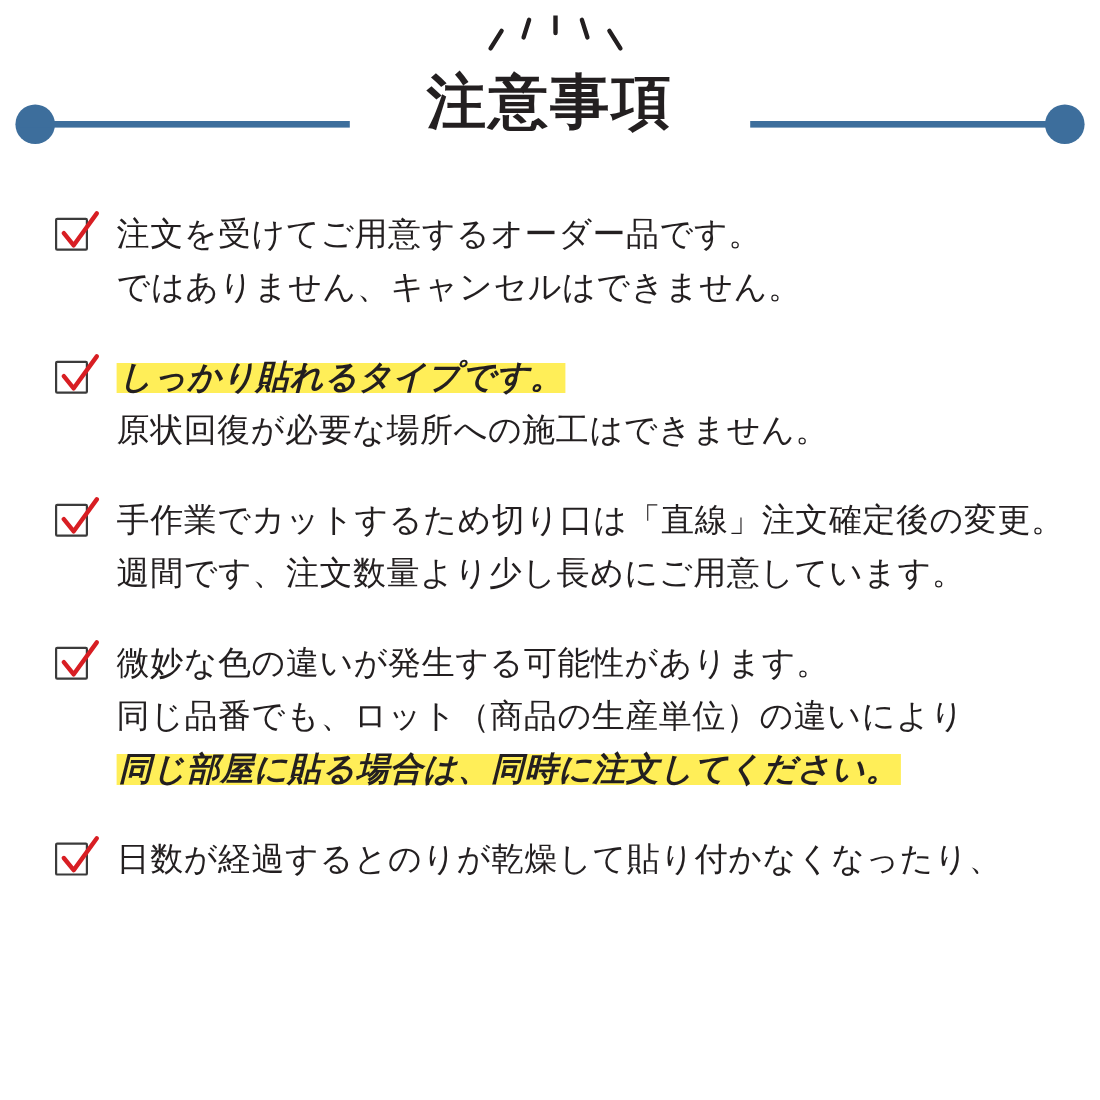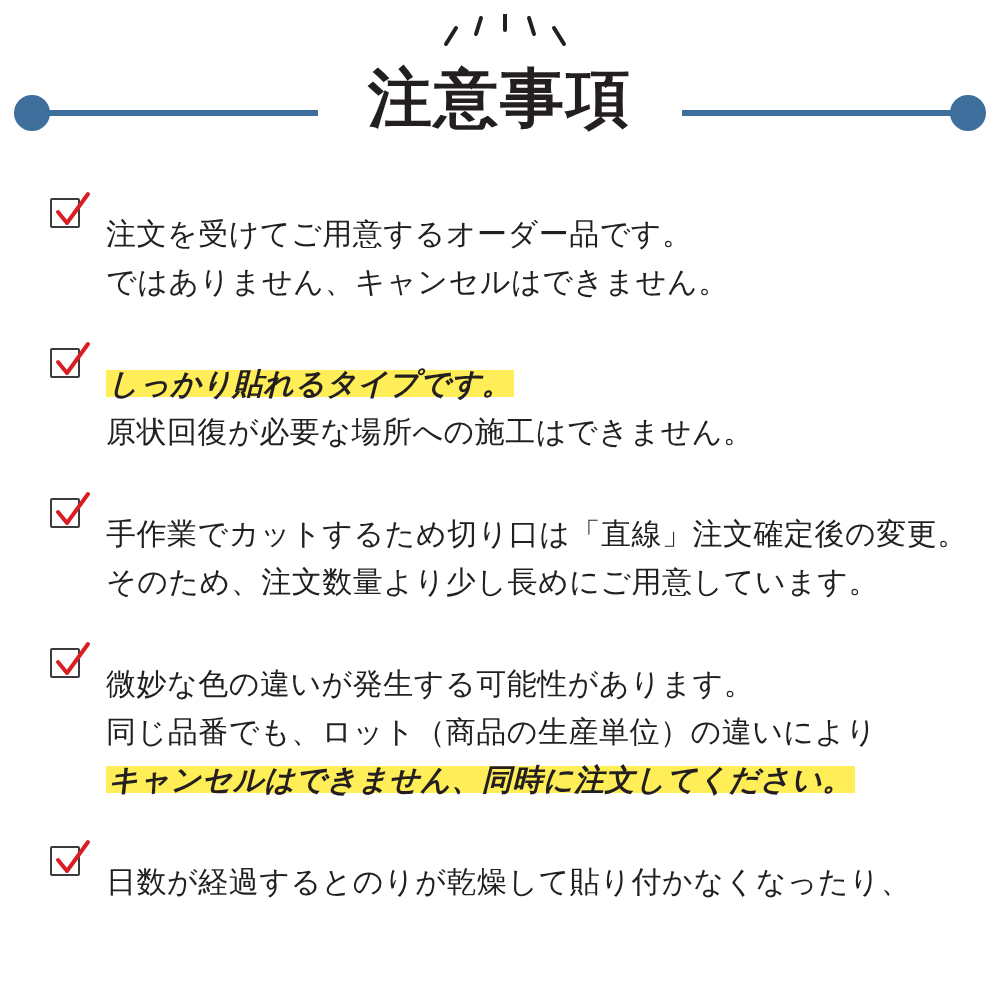--- a/index.html
+++ b/index.html
@@ -47,21 +47,21 @@
   }
   .dot-left { left: 14px; }
   .dot-right { left: 950px; }
 
   .title {
     position: absolute;
     top: 66px;
     left: 0;
     width: 1000px;
     text-align: center;
-    font-size: 64px;
+    font-size: 54px;
     font-weight: bold;
     letter-spacing: 2px;
     color: #231f20;
     line-height: 1;
   }
 
   .sparks {
     position: absolute;
     top: 14px;
     left: 440px;
@@ -103,21 +103,20 @@
   }
   .check svg {
     position: absolute;
     left: 2px;
     top: -2px;
     overflow: visible;
   }
 
   .lines {
     flex: 1 1 auto;
-    margin-top: 20px;
   }
 
   .line {
     font-size: 30px;
     line-height: 48px;
     letter-spacing: 0.5px;
     color: #231f20;
     white-space: nowrap;
   }
 
@@ -185,35 +184,35 @@
 
     <div class="item">
       <div class="check">
         <div class="box"></div>
         <svg width="40" height="40" viewBox="0 0 40 40">
           <polyline points="6,20 15,31 36,2" fill="none" stroke="#d81e23" stroke-width="4" stroke-linecap="round" stroke-linejoin="round"></polyline>
         </svg>
       </div>
       <div class="lines">
         <div class="line">手作業でカットするため切り口は「直線」注文確定後の変更。</div>
-        <div class="line">そのため、注文数量より少し長めにご用意しています。</div>
+        <div class="line">週間です、注文数量より少し長めにご用意しています。</div>
       </div>
     </div>
 
     <div class="item">
       <div class="check">
         <div class="box"></div>
         <svg width="40" height="40" viewBox="0 0 40 40">
           <polyline points="6,20 15,31 36,2" fill="none" stroke="#d81e23" stroke-width="4" stroke-linecap="round" stroke-linejoin="round"></polyline>
         </svg>
       </div>
       <div class="lines">
         <div class="line">微妙な色の違いが発生する可能性があります。</div>
         <div class="line">同じ品番でも、ロット（商品の生産単位）の違いにより</div>
-        <div class="line"><span class="hl">キャンセルはできません、同時に注文してください。</span></div>
+        <div class="line"><span class="hl">同じ部屋に貼る場合は、同時に注文してください。</span></div>
       </div>
     </div>
 
     <div class="item">
       <div class="check">
         <div class="box"></div>
         <svg width="40" height="40" viewBox="0 0 40 40">
           <polyline points="6,20 15,31 36,2" fill="none" stroke="#d81e23" stroke-width="4" stroke-linecap="round" stroke-linejoin="round"></polyline>
         </svg>
       </div>

